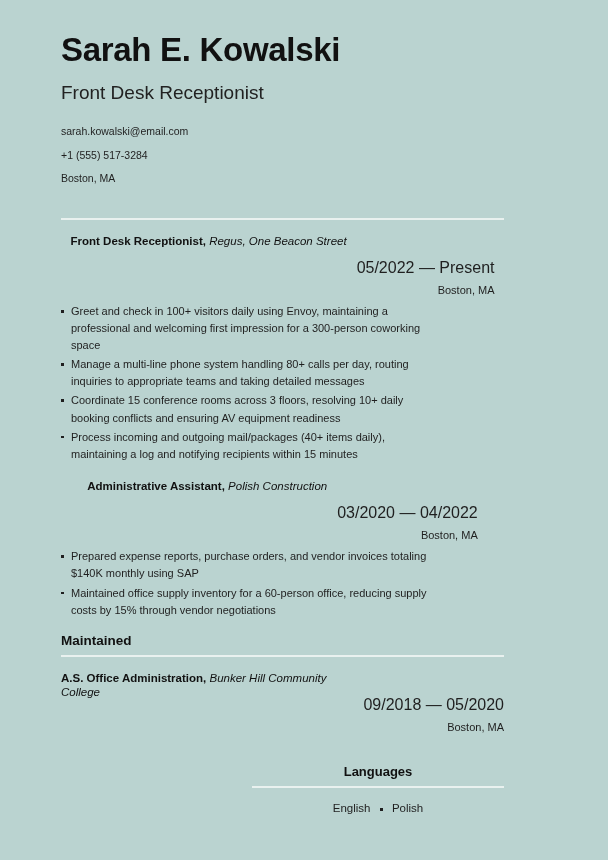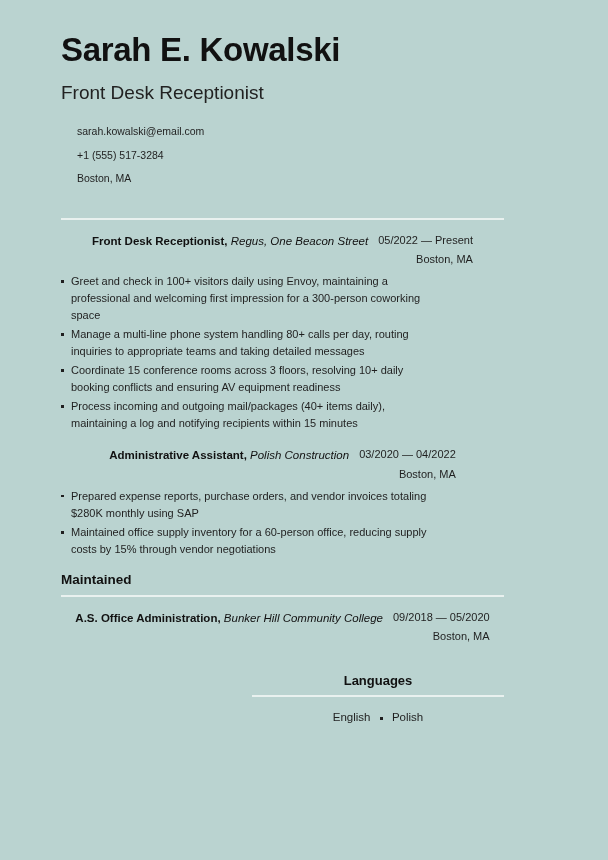--- a/index.html
+++ b/index.html
@@ -35,21 +35,20 @@
   .headline {
     font-size: 19px;
     font-weight: normal;
     line-height: 1;
     margin: 0;
     padding-top: 17px;
     color: #222222;
   }
   .contact {
     padding-top: 24px;
-    margin-left: 16px;
   }
   .contact-line {
     font-size: 10.5px;
     line-height: 1;
     padding-bottom: 13px;
     color: #1f1f1f;
   }
 
   
   .section {
@@ -90,23 +89,24 @@
   .entry-title i {
     font-style: italic;
     font-weight: normal;
   }
   .entry-meta {
     text-align: right;
     white-space: nowrap;
     flex: none;
   }
   .entry-date {
-    font-size: 11px;
+    font-size: 16px;
     line-height: 1.25;
     color: #1f1f1f;
+    margin-top: 24px;
   }
   .entry-loc {
     font-size: 11px;
     line-height: 1.25;
     padding-top: 6px;
     color: #1f1f1f;
   }
 
   .bullets {
     list-style: none;
@@ -204,21 +204,21 @@
         <div class="entry-title">
           <b>Administrative Assistant,</b>
           <i>Polish Construction</i>
         </div>
         <div class="entry-meta">
           <div class="entry-date">03/2020 — 04/2022</div>
           <div class="entry-loc">Boston, MA</div>
         </div>
       </div>
       <ul class="bullets">
-        <li>Prepared expense reports, purchase orders, and vendor invoices totaling $280K monthly using SAP</li>
+        <li>Prepared expense reports, purchase orders, and vendor invoices totaling $140K monthly using SAP</li>
         <li>Maintained office supply inventory for a 60-person office, reducing supply costs by 15% through vendor negotiations</li>
       </ul>
     </div>
   </div>
 
   <div class="section">
     <h3 class="section-title">Maintained</h3>
     <div class="rule"></div>
 
     <div class="entry">

